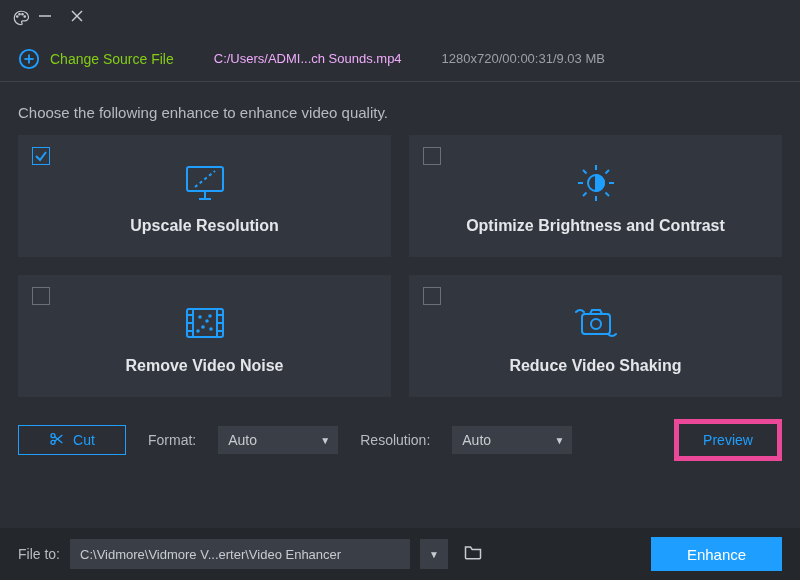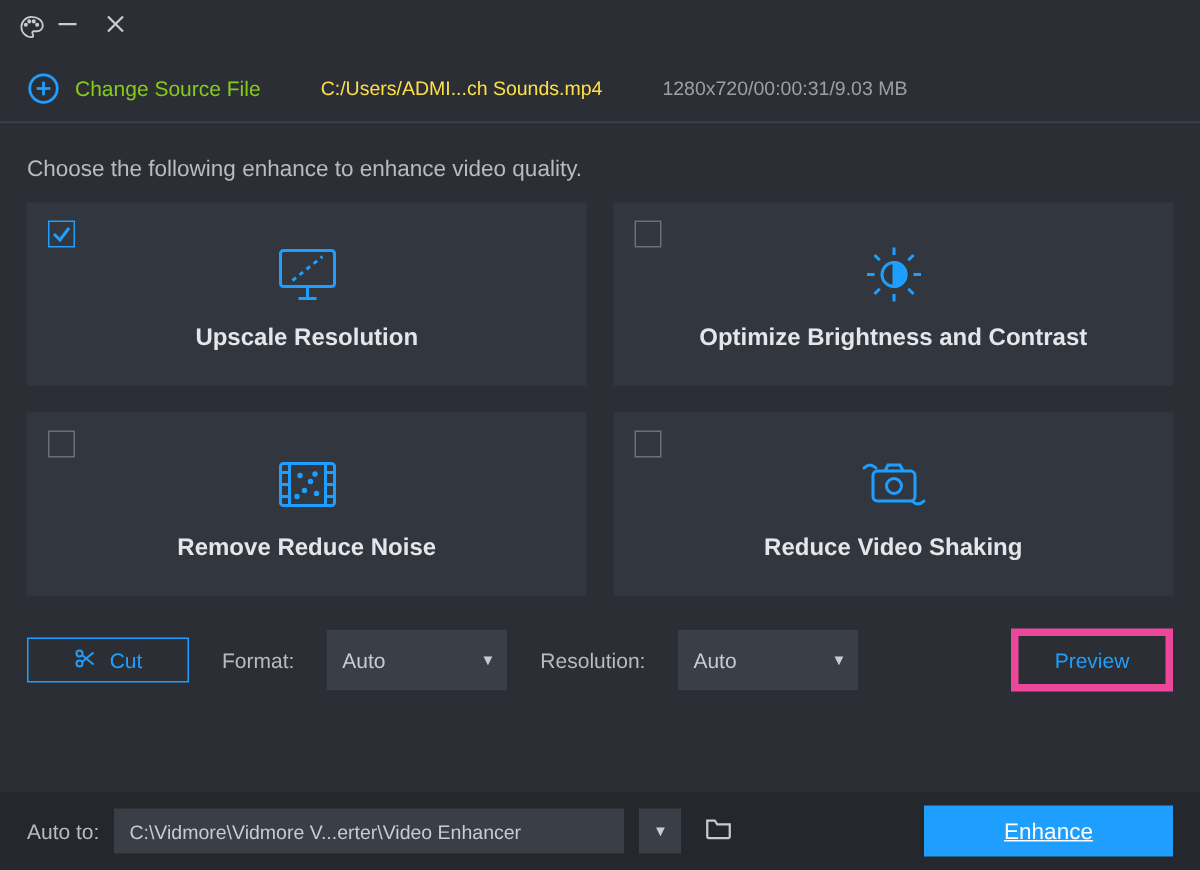--- a/index.html
+++ b/index.html
@@ -10,53 +10,53 @@
   .titlebar .app-icon { width: 18px; height: 18px; margin-right: 8px; }
   .titlebar .app-title { font-size: 14px; color: #c8cbd0; flex: 1; }
   .titlebar .win-controls { display: flex; gap: 18px; }
   .titlebar .win-btn { color: #c8cbd0; cursor: pointer; }
   
   
   .sourcebar { height: 46px; display: flex; align-items: center; padding: 0 18px; border-bottom: 1px solid #3e434b; gap: 40px; }
   .add-icon { width: 22px; height: 22px; }
   .add-wrap { display: flex; align-items: center; gap: 10px; cursor: pointer; }
   .add-label { font-size: 14px; color: #84cc16; }
-  .file-path { font-size: 13px; color: #fde047; }
+  .file-path { font-size: 13px; color: #f0abfc; }
   .file-meta { font-size: 13px; color: #9ca0a6; }
   
   
   .instruction { padding: 22px 18px 14px; font-size: 15px; color: #b8bbc0; }
   
   
   .grid { display: grid; grid-template-columns: 1fr 1fr; gap: 18px; padding: 0 18px; }
   .card { background: #32373f; height: 122px; display: flex; flex-direction: column; align-items: center; justify-content: center; position: relative; cursor: pointer; }
   .card .chk { position: absolute; top: 12px; left: 14px; width: 18px; height: 18px; border: 1.5px solid #6b7078; display: flex; align-items: center; justify-content: center; }
   .card .chk.checked { border-color: #1e9fff; }
   .card .chk.checked svg { display: block; }
   .card .chk svg { display: none; }
   .card .icon-wrap { height: 52px; display: flex; align-items: center; justify-content: center; }
   .card .card-label { font-size: 16px; font-weight: 600; color: #e4e6e9; margin-top: 8px; }
   
   
   .controls { display: flex; align-items: center; gap: 22px; padding: 22px 18px 0; }
   .cut-btn { width: 108px; height: 30px; border: 1px solid #1e9fff; color: #1e9fff; display: flex; align-items: center; justify-content: center; gap: 8px; font-size: 14px; cursor: pointer; }
   .ctrl-label { font-size: 14px; color: #b8bbc0; }
-  .select { background: #3a3f47; height: 40px; display: flex; align-items: center; padding: 0 10px; font-size: 14px; color: #c8cbd0; cursor: pointer; position: relative; }
+  .select { background: #3a3f47; height: 28px; display: flex; align-items: center; padding: 0 10px; font-size: 14px; color: #c8cbd0; cursor: pointer; position: relative; }
   .select .caret { position: absolute; right: 8px; font-size: 10px; color: #c8cbd0; }
   .format-select { width: 120px; }
   .resolution-select { width: 120px; }
   .preview-btn { margin-left: auto; width: 108px; height: 42px; border: 5px solid #ec4899; color: #1e9fff; display: flex; align-items: center; justify-content: center; font-size: 14px; cursor: pointer; }
   
   
   .bottombar { position: absolute; bottom: 0; left: 0; right: 0; height: 52px; background: #24272c; display: flex; align-items: center; padding: 0 18px; gap: 10px; }
   .bottombar .save-label { font-size: 14px; color: #b8bbc0; }
   .save-path { background: #3a3f47; height: 30px; width: 340px; display: flex; align-items: center; padding: 0 10px; font-size: 13px; color: #c8cbd0; }
   .save-caret { background: #3a3f47; height: 30px; width: 28px; display: flex; align-items: center; justify-content: center; cursor: pointer; }
   .folder-btn { height: 30px; width: 30px; display: flex; align-items: center; justify-content: center; cursor: pointer; }
-  .enhance-btn { margin-left: auto; background: #1e9fff; color: #fff; height: 34px; width: 166px; display: flex; align-items: center; justify-content: center; font-size: 15px; cursor: pointer; text-decoration: underline; }
+  .enhance-btn { margin-left: auto; background: #1e9fff; color: #fff; height: 34px; width: 131px; display: flex; align-items: center; justify-content: center; font-size: 15px; cursor: pointer; }
 </style>
 </head>
 <body>
 
 <div class="titlebar">
   <span class="app-icon">
     <svg viewBox="0 0 24 24" width="18" height="18" fill="none" stroke="#c8cbd0" stroke-width="1.6">
       <path d="M12 3a9 9 0 1 0 0 18c1 0 1.5-.7 1.5-1.5 0-.4-.2-.8-.4-1.1-.3-.3-.4-.7-.4-1.1 0-.8.7-1.5 1.5-1.5H17a5 5 0 0 0 5-5c0-4.7-4.5-7.8-10-7.8z"></path>
       <circle cx="7" cy="10" r="1" fill="#c8cbd0"></circle>
         <circle cx="10" cy="7" r="1" fill="#c8cbd0"></circle>
@@ -152,21 +152,21 @@
           <line x1="36" y1="20" x2="42" y2="20"></line>
           <line x1="36" y1="28" x2="42" y2="28"></line>
         <circle cx="19" cy="14" r="0.8" fill="#1e9fff"></circle>
           <circle cx="26" cy="18" r="0.8" fill="#1e9fff"></circle>
         <circle cx="22" cy="24" r="0.8" fill="#1e9fff"></circle>
           <circle cx="30" cy="26" r="0.8" fill="#1e9fff"></circle>
         <circle cx="17" cy="28" r="0.8" fill="#1e9fff"></circle>
           <circle cx="29" cy="13" r="0.8" fill="#1e9fff"></circle>
       </svg>
     </span>
-    <div class="card-label">Remove Reduce Noise</div>
+    <div class="card-label">Remove Video Noise</div>
   </div>
 
   <div class="card">
     <span class="chk">
       
     </span>
     <span class="icon-wrap">
       <svg width="52" height="42" viewBox="0 0 52 42" fill="none" stroke="#1e9fff" stroke-width="2">
         <path d="M6 10 Q10 6 14 10" stroke-linecap="round"></path>
         <path d="M38 32 Q42 36 46 32" stroke-linecap="round"></path>
@@ -201,21 +201,21 @@
   <div class="select resolution-select">
     <span>Auto</span>
     <span class="caret">▼</span>
   </div>
   <div class="preview-btn">
     <span>Preview</span>
   </div>
 </div>
 
 <div class="bottombar">
-  <span class="save-label">Auto to:</span>
+  <span class="save-label">File to:</span>
   <div class="save-path">
     <span>C:\Vidmore\Vidmore V...erter\Video Enhancer</span>
   </div>
   <div class="save-caret">
     <span style="font-size:10px;color:#c8cbd0;">▼</span>
   </div>
   <div class="folder-btn">
     <span>
       <svg width="20" height="18" viewBox="0 0 24 20" fill="none" stroke="#c8cbd0" stroke-width="1.8">
         <path d="M3 4h6l2 3h10v10a1 1 0 0 1-1 1H4a1 1 0 0 1-1-1V4z"></path>

